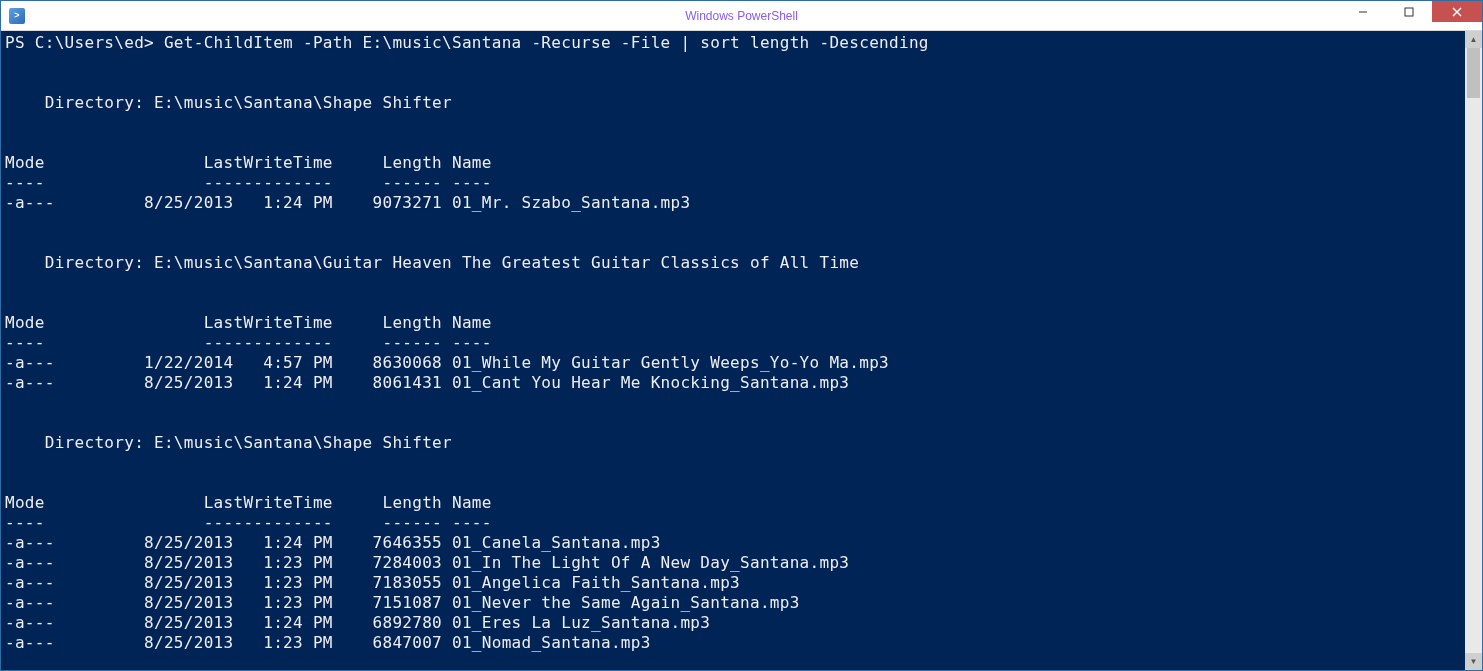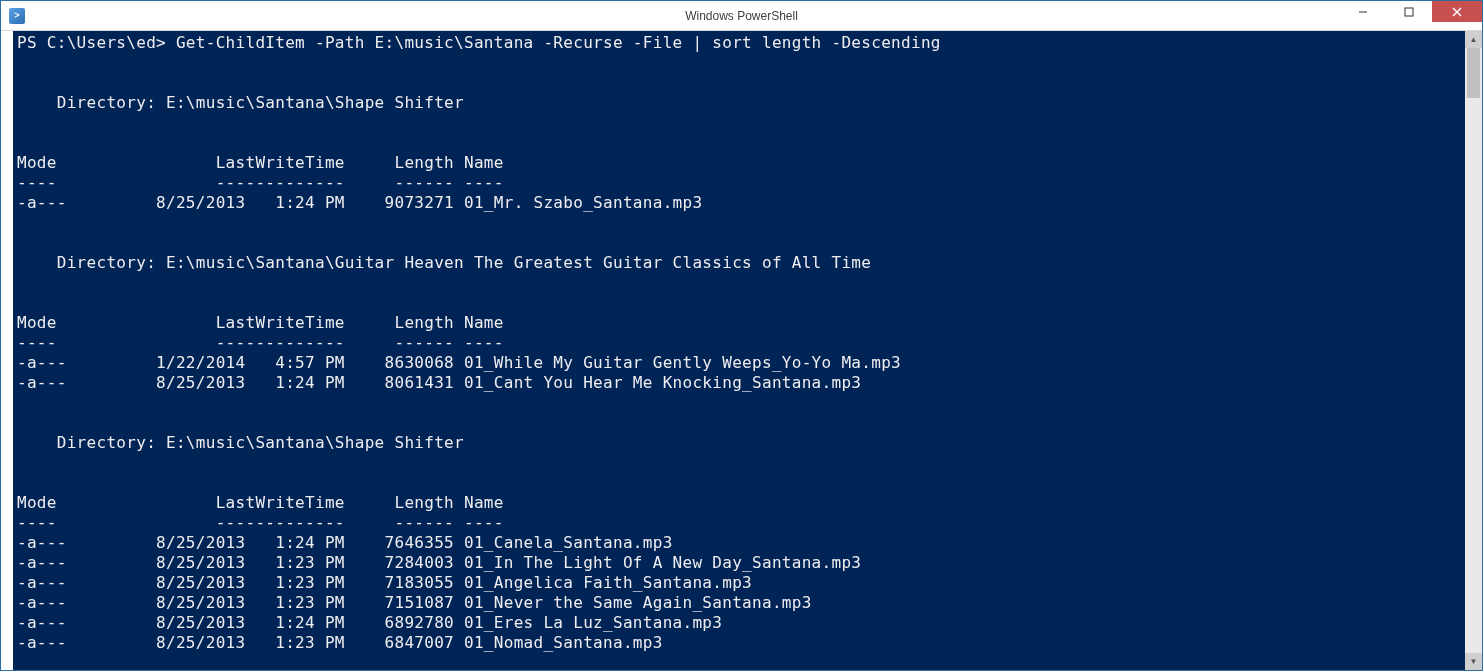--- a/index.html
+++ b/index.html
@@ -35,21 +35,21 @@
     color: #fff;
     font-size: 9px;
     font-weight: bold;
     line-height: 1;
   }
   .title {
     position: absolute;
     left: 50%;
     transform: translateX(-50%);
     font-size: 12px;
-    color: #404040;
+    color: #8b5cf6;
   }
   .win-controls {
     margin-left: auto;
     display: flex;
     height: 100%;
   }
   .win-btn {
     width: 46px;
     height: 21px;
     display: flex;
@@ -61,21 +61,20 @@
   }
   .win-btn.close {
     background: #c75050;
     color: #fff;
     width: 50px;
   }
   .win-btn svg { display: block; }
   .terminal-wrap {
     display: flex;
     height: calc(100% - 30px);
-    padding-left: 12px;
   }
   .terminal {
     flex: 1;
     background: #012456;
     color: #eeedf0;
     font-family: Consolas, "Lucida Console", monospace;
     font-size: 16px;
     line-height: 20px;
     padding: 2px 0 0 4px;
     white-space: pre;

